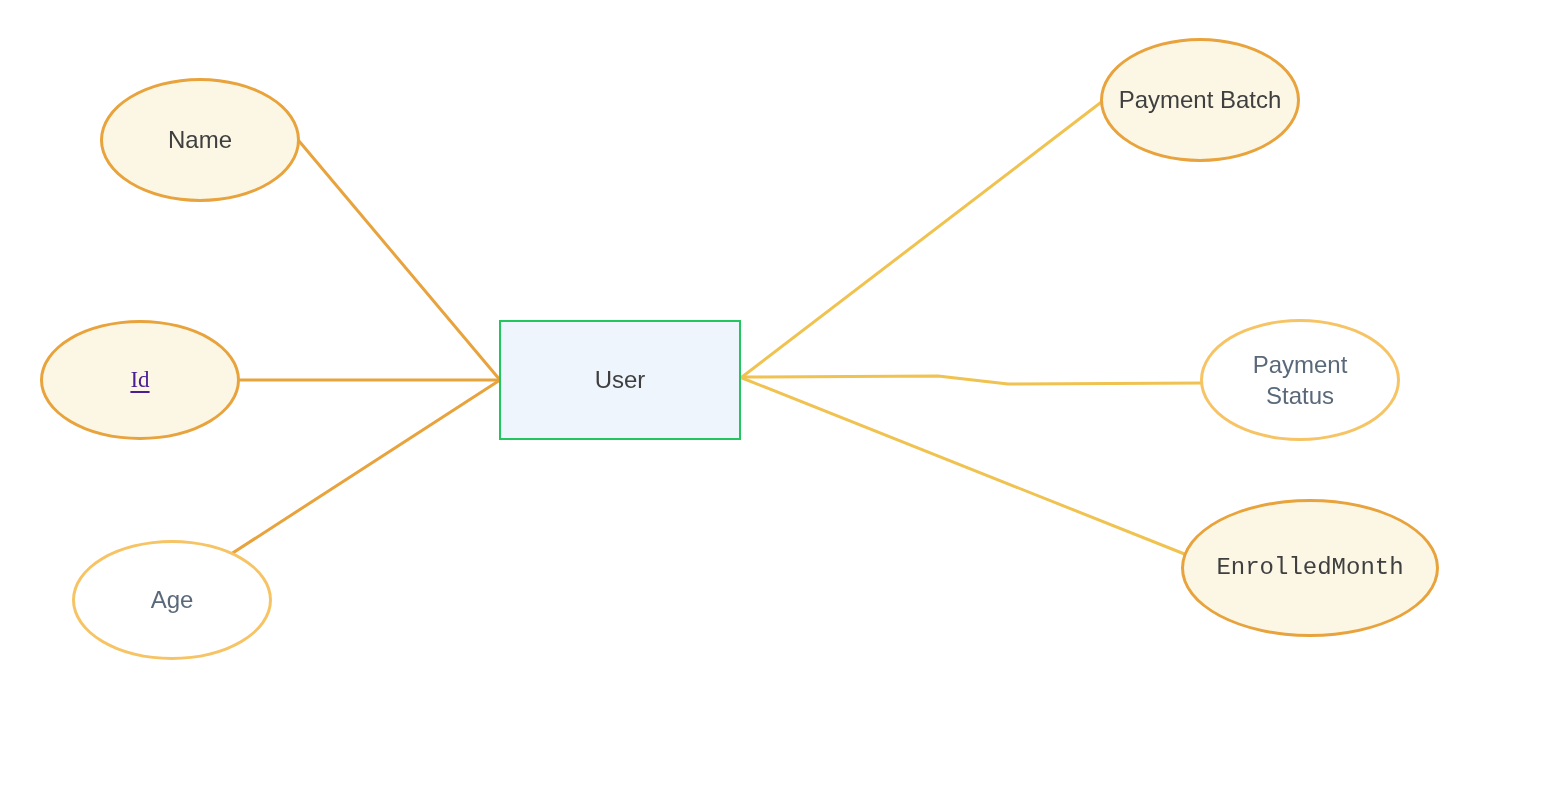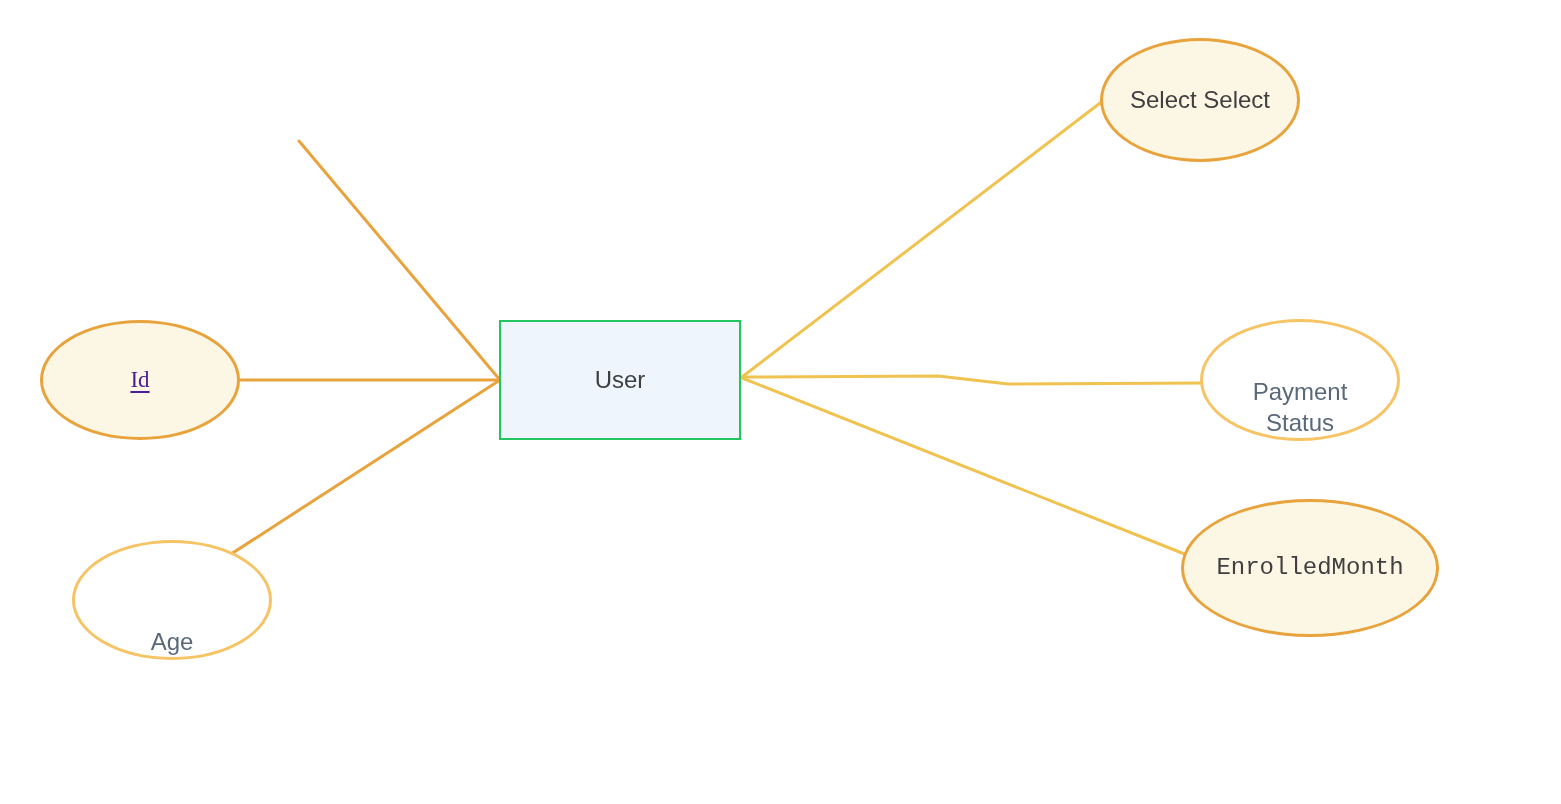--- a/index.html
+++ b/index.html
@@ -30,21 +30,21 @@
     text-align: center;
     box-sizing: border-box;
     font-size: 24px;
     color: #3f3f3f;
     line-height: 1.3;
   }
   .ellipse { border-radius: 50%; }
   .fill-cream  { background: #fbf7e4; }
   .fill-white  { background: #ffffff; }
   .stroke-dark  { border: 3px solid #e8a33d; }
-  .stroke-light { border: 3px solid #f6c465; align-items: flex-end; }
+  .stroke-light { border: 3px solid #f6c465; }
   .node-name   { left: 100px; top: 78px;  width: 200px; height: 124px; }
   .node-id     { left: 40px;  top: 320px; width: 200px; height: 120px; }
   .node-age    { left: 72px;  top: 540px; width: 200px; height: 120px; }
   .node-select-batch   { left: 1100px; top: 38px;  width: 200px; height: 124px; }
   .node-payment-status { left: 1200px; top: 319px; width: 200px; height: 122px; }
   .node-enrolled-month { left: 1181px; top: 499px; width: 258px; height: 138px; font-family: Liberation Mono, monospace; }
   .node-user {
     left: 499px; top: 320px; width: 242px; height: 120px;
     background: #eef5fc;
     border: 2px solid #22c55e;
@@ -66,35 +66,38 @@
 
   <svg class="edges" viewBox="0 0 1561 804" xmlns="http://www.w3.org/2000/svg">
     <line x1="299" y1="141" x2="500" y2="380" stroke="#e8a33d" stroke-width="3" stroke-linecap="round"></line>
     <line x1="240" y1="380" x2="500" y2="380" stroke="#e8a33d" stroke-width="3" stroke-linecap="round"></line>
     <line x1="160" y1="600" x2="500" y2="380" stroke="#e8a33d" stroke-width="3" stroke-linecap="round"></line>
     <line x1="742" y1="377" x2="1104" y2="100" stroke="#f0c250" stroke-width="3" stroke-linecap="round"></line>
     <polyline points="742,377 938,376 1008,384 1206,383" fill="none" stroke="#f0c250" stroke-width="3" stroke-linecap="round" stroke-linejoin="round"></polyline>
     <line x1="742" y1="378" x2="1192" y2="557" stroke="#f0c250" stroke-width="3" stroke-linecap="round"></line>
   </svg>
 
+  <div class="node ellipse fill-cream stroke-dark node-name">
+    <span>Name</span>
+  </div>
 
   <div class="node ellipse fill-cream stroke-dark node-id">
     <span class="label-key">Id</span>
   </div>
 
   <div class="node ellipse fill-white stroke-light node-age">
     <span class="label-slate">Age</span>
   </div>
 
   <div class="node node-user">
     <span>User</span>
   </div>
 
   <div class="node ellipse fill-cream stroke-dark node-select-batch">
-    <span>Select Select</span>
+    <span>Payment Batch</span>
   </div>
 
   <div class="node ellipse fill-white stroke-light node-payment-status">
     <span class="label-slate label-wrap">Payment Status</span>
   </div>
 
   <div class="node ellipse fill-cream stroke-dark node-enrolled-month">
     <span>EnrolledMonth</span>
   </div>
 

